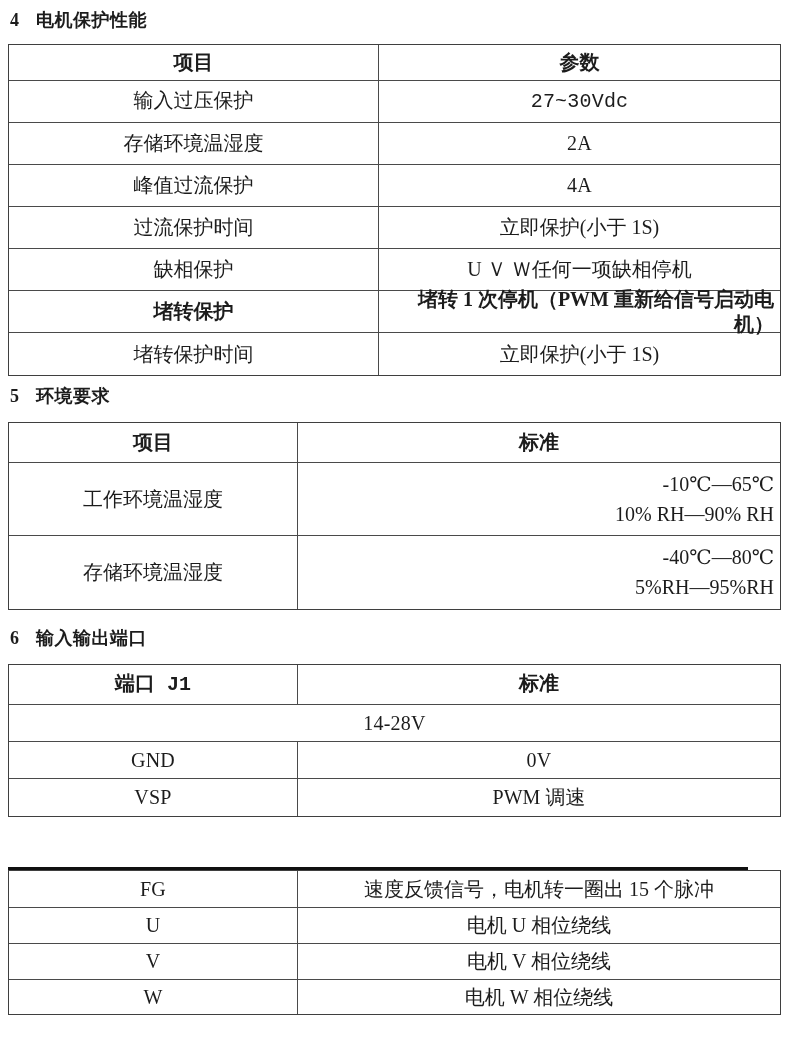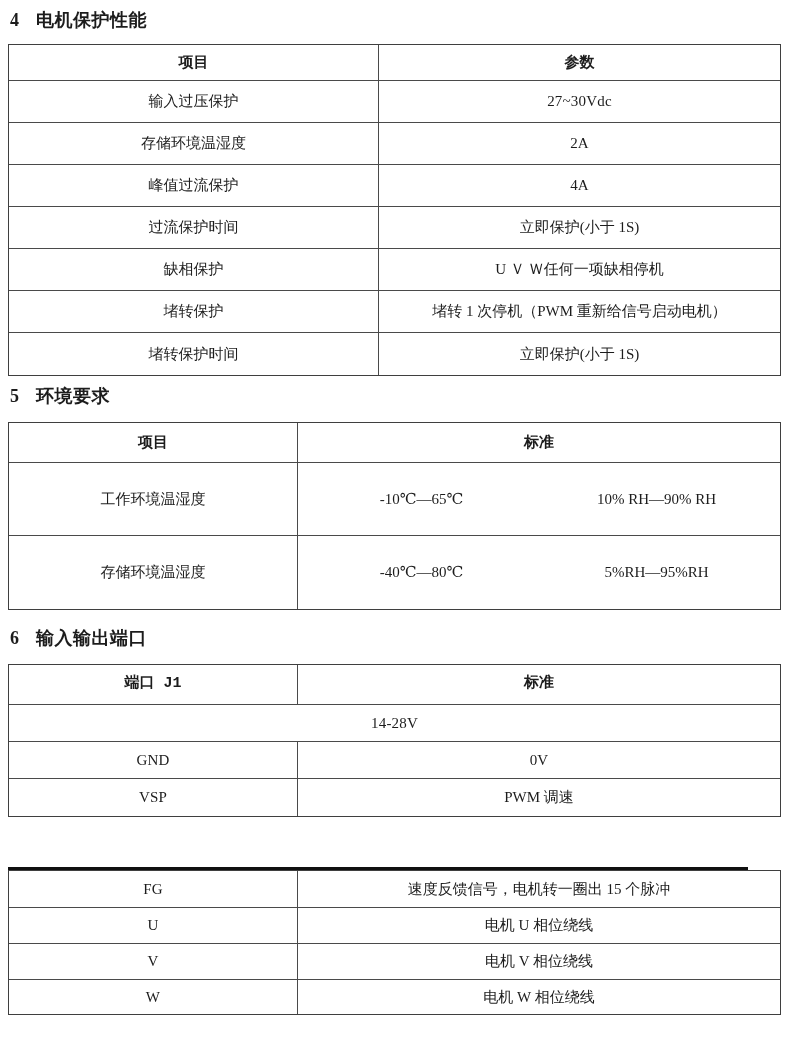--- a/index.html
+++ b/index.html
@@ -15,69 +15,69 @@
   }
   .heading .hnum { width:26px; }
   .tbl {
     position:absolute; left:8px; width:773px; box-sizing:border-box;
     border:1px solid #3f3f3f; background:#fff;
   }
   .tr { display:flex; border-bottom:1px solid #4a4a4a; box-sizing:border-box; }
   .tr:last-child { border-bottom:none; }
   .td {
     display:flex; align-items:center; justify-content:center;
-    text-align:center; font-size:15px; box-sizing:border-box;
+    text-align:right; font-size:20px; box-sizing:border-box;
     line-height:1.25; padding:2px 6px;
   }
   .c1 { border-right:1px solid #4a4a4a; }
   .w1 { width:370px; }          
   .w2 { width:289px; }          
   .c2 { flex:1; }
   .th .td { font-weight:bold; }
-  .stack { flex-direction:row; justify-content:space-around; padding:6px 6px; }
+  .stack { flex-direction:column; justify-content:space-around; padding:6px 6px; }
   .stack div { width:100%; }
   .latin { letter-spacing:0.2px; }
   .thickbar { position:absolute; background:#101010; height:4px; }
 </style>
 </head>
 <body>
 
 <div class="page">
 
   <div class="heading" style="top:8px;">
     <span class="hnum">4</span>
     <span>电机保护性能</span>
   </div>
 
   <div class="tbl" style="top:44px;">
     <div class="tr th" style="height:36px;">
       <div class="td c1 w1">项目</div>
       <div class="td c2">参数</div>
     </div>
-    <div class="tr" style="height:42px;">
+    <div class="tr" style="height:42px;font-family:Liberation Mono, monospace;">
       <div class="td c1 w1">输入过压保护</div>
       <div class="td c2 latin">27~30Vdc</div>
     </div>
     <div class="tr" style="height:42px;">
       <div class="td c1 w1">存储环境温湿度</div>
       <div class="td c2 latin">2A</div>
     </div>
     <div class="tr" style="height:42px;">
       <div class="td c1 w1">峰值过流保护</div>
       <div class="td c2 latin">4A</div>
     </div>
     <div class="tr" style="height:42px;">
       <div class="td c1 w1">过流保护时间</div>
       <div class="td c2">立即保护(小于 1S)</div>
     </div>
     <div class="tr" style="height:42px;">
       <div class="td c1 w1">缺相保护</div>
       <div class="td c2">U Ｖ Ｗ任何一项缺相停机</div>
     </div>
-    <div class="tr" style="height:42px;">
+    <div class="tr" style="height:42px;font-weight:bold;">
       <div class="td c1 w1">堵转保护</div>
       <div class="td c2">堵转 1 次停机（PWM 重新给信号启动电机）</div>
     </div>
     <div class="tr" style="height:42px;">
       <div class="td c1 w1">堵转保护时间</div>
       <div class="td c2">立即保护(小于 1S)</div>
     </div>
   </div>
 
   <div class="heading" style="top:384px;">

